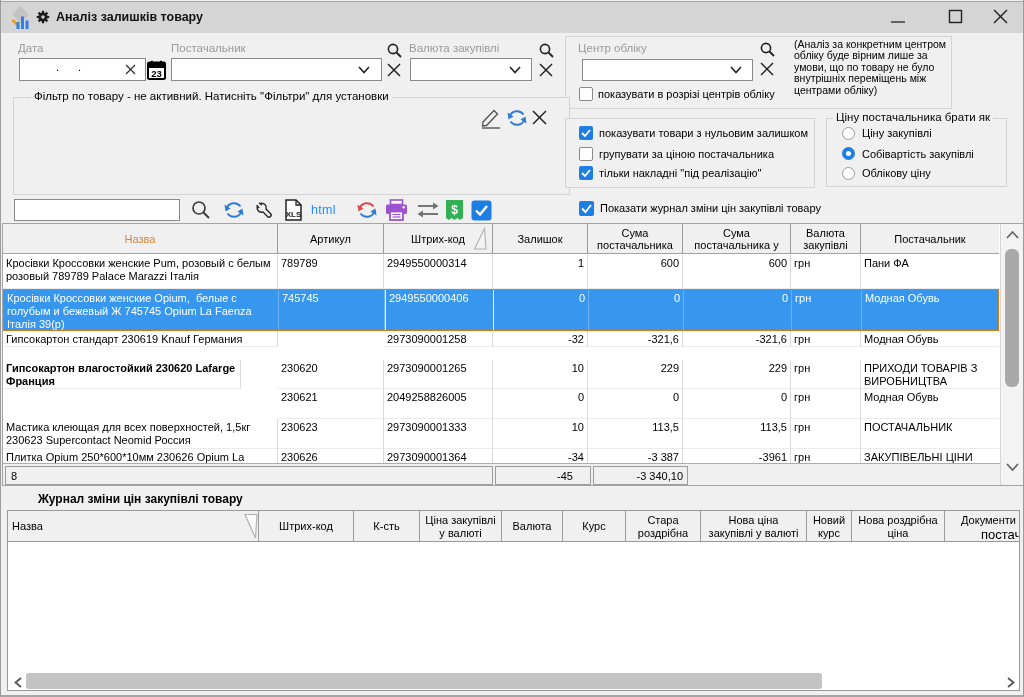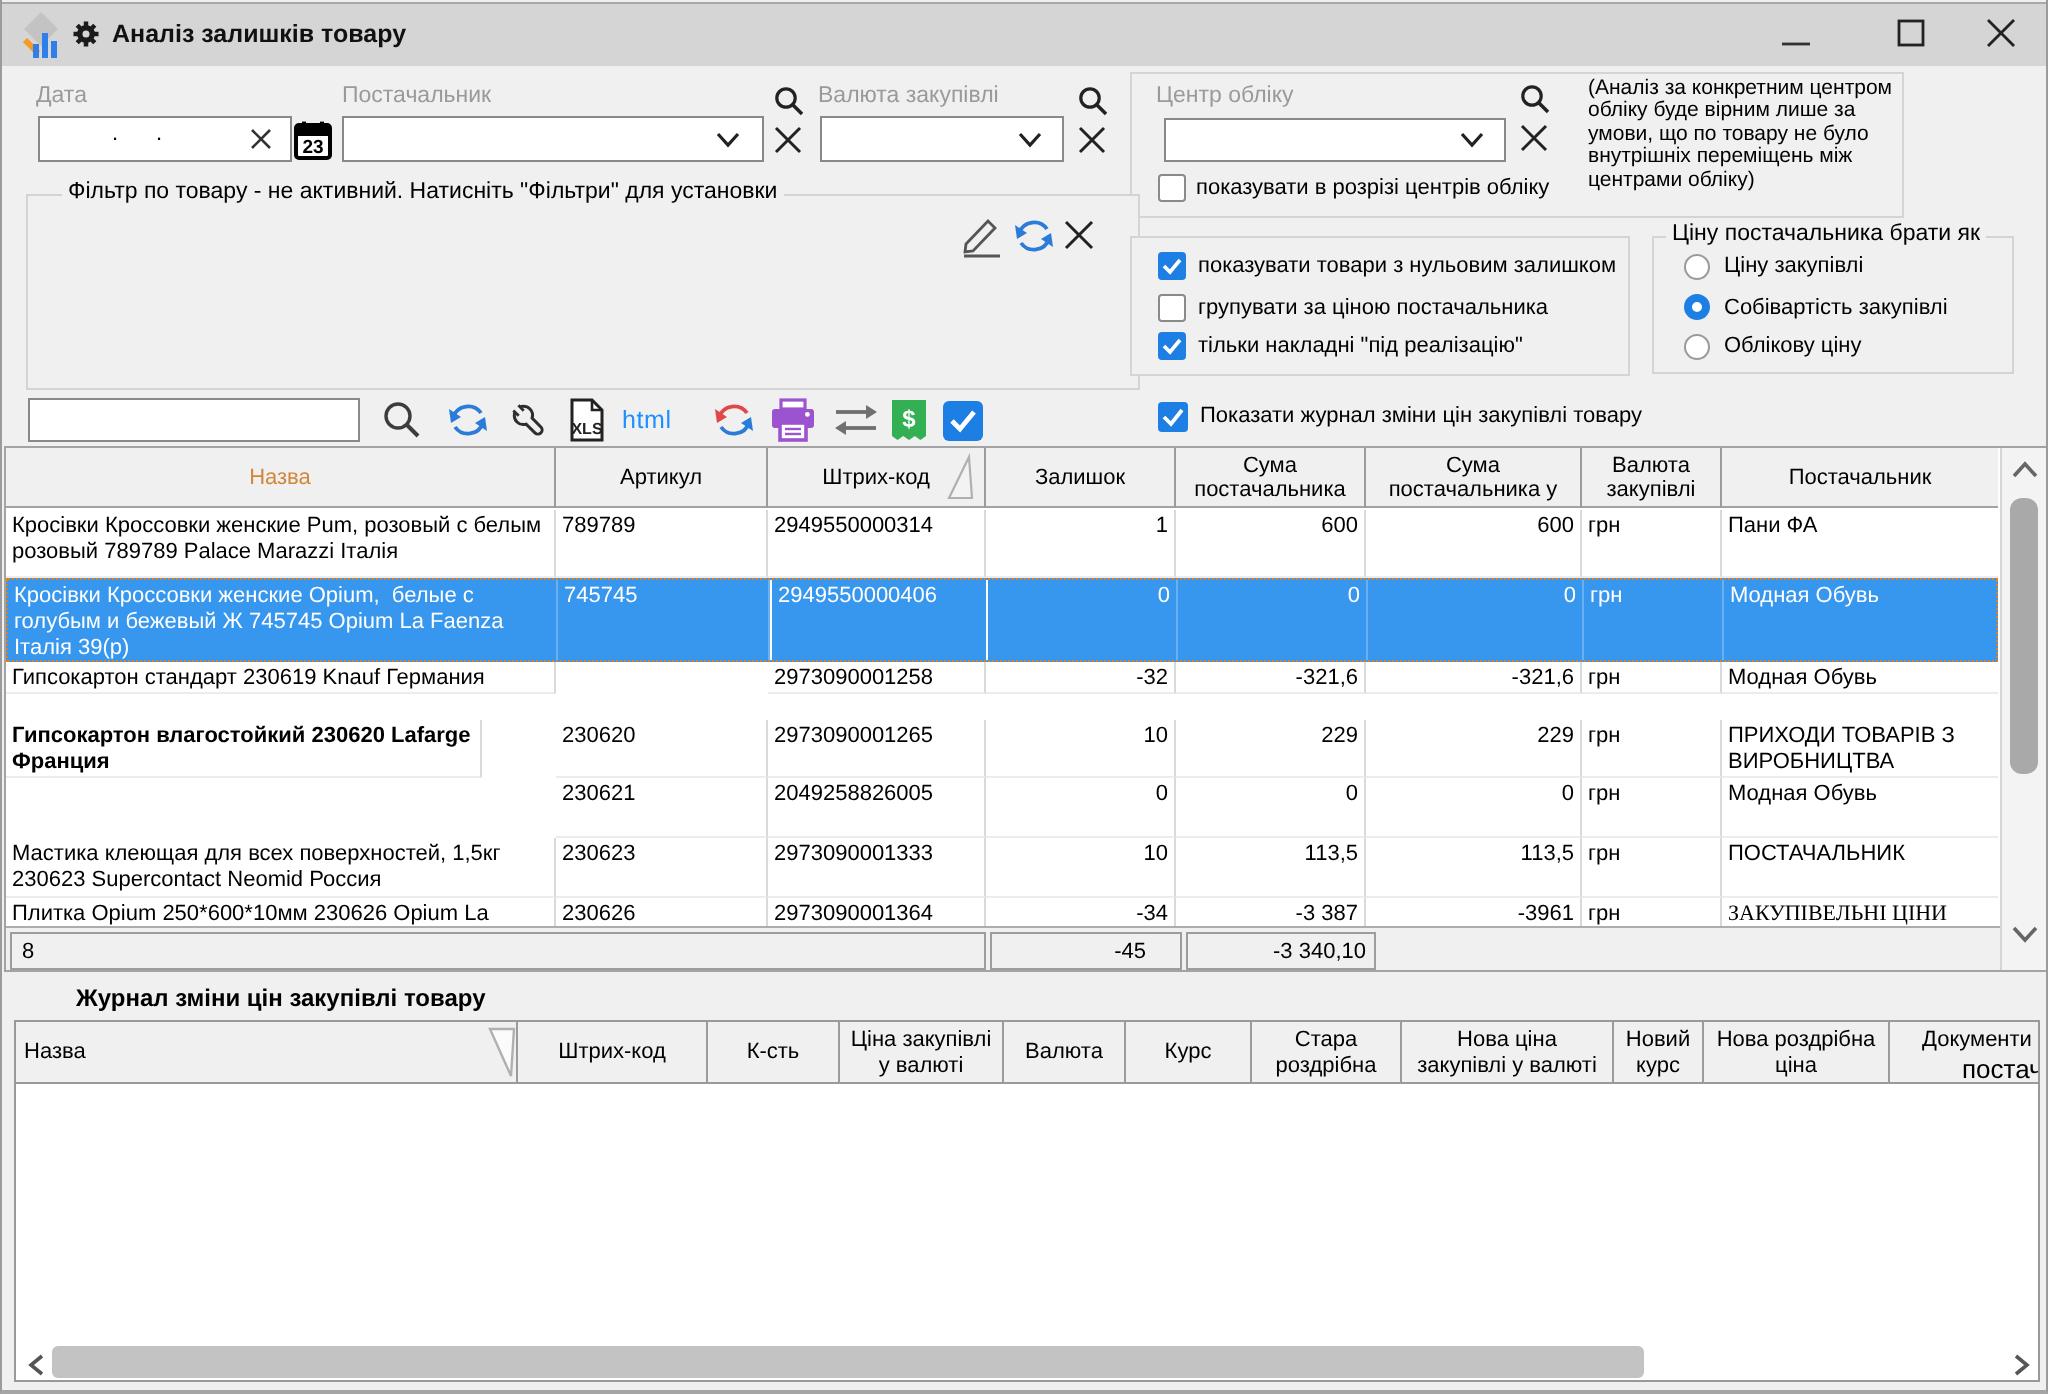--- a/index.html
+++ b/index.html
@@ -327,21 +327,21 @@
         <div class="c" style="left:858px; width:138px; border-right:none;">ПОСТАЧАЛЬНИК</div>
       </div>
       <div class="row" style="top:225px; height:15px;">
         <div class="c" style="left:0; width:275px;">Плитка Opium 250*600*10мм 230626 Opium La</div>
         <div class="c" style="left:275px; width:106px;">230626</div>
         <div class="c" style="left:381px; width:109px;">2973090001364</div>
         <div class="c num" style="left:490px; width:95px;">-34</div>
         <div class="c num" style="left:585px; width:95px;">-3 387</div>
         <div class="c num" style="left:680px; width:108px;">-3961</div>
         <div class="c" style="left:788px; width:70px;">грн</div>
-        <div class="c" style="left:858px; width:138px; border-right:none;font-family:Liberation Serif, serif;">ЗАКУПІВЕЛЬНІ ЦІНИ</div>
+        <div class="c" style="left:858px; width:138px; border-right:none;">ЗАКУПІВЕЛЬНІ ЦІНИ</div>
       </div>
       <div class="abs" style="left:0; top:239px; width:997px; height:22px; background:#f0f0f0; border-top:1px solid #adadad;">
         <div class="sumbox" style="left:2px; width:488px; padding-left:5px;">8</div>
         <div class="sumbox num" style="left:492px; width:96px; padding-right:17px;">-45</div>
         <div class="sumbox num" style="left:590px; width:95px; padding-right:4px;">-3 340,10</div>
       </div>
     </div>
     <div id="vsb">
       <svg style="left:5px; top:7px;" width="13" height="8" viewBox="0 0 13 8">
           <polyline points="1,7 6.5,1 12,7" fill="none" stroke="#666" stroke-width="1.8"></polyline>

